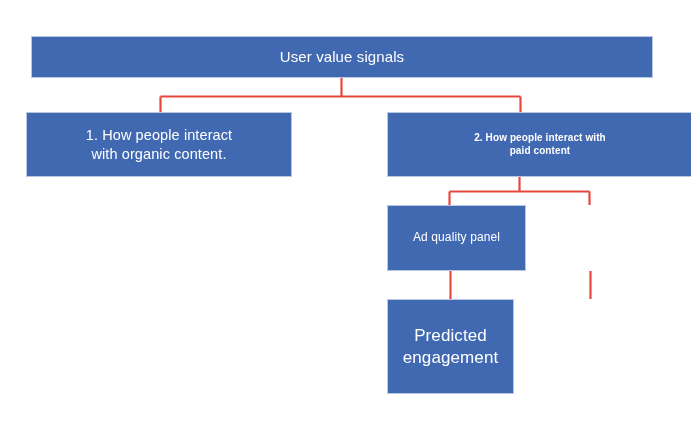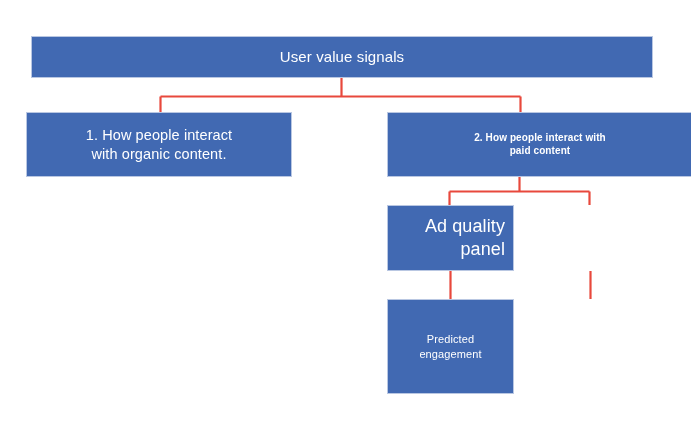--- a/index.html
+++ b/index.html
@@ -79,40 +79,40 @@
     width: 306px;
     height: 65px;
     font-size: 10px;
     font-weight: bold;
   }
 
   
   #node-ad-quality-panel {
     left: 387px;
     top: 205px;
-    width: 127px;
+    width: 139px;
     height: 66px;
-    font-size: 18px;
+    font-size: 12px;
     text-align: right;
   }
   #node-post-click-experience {
     left: 527px;
     top: 205px;
     width: 126px;
     height: 66px;
     font-size: 12.5px;
   }
 
   
   #node-predicted-engagement {
     left: 387px;
     top: 299px;
     width: 127px;
     height: 95px;
-    font-size: 11px;
+    font-size: 17px;
   }
   #node-repetition {
     left: 527px;
     top: 299px;
     width: 126px;
     height: 95px;
     font-size: 12.5px;
   }
 </style>
 </head>

